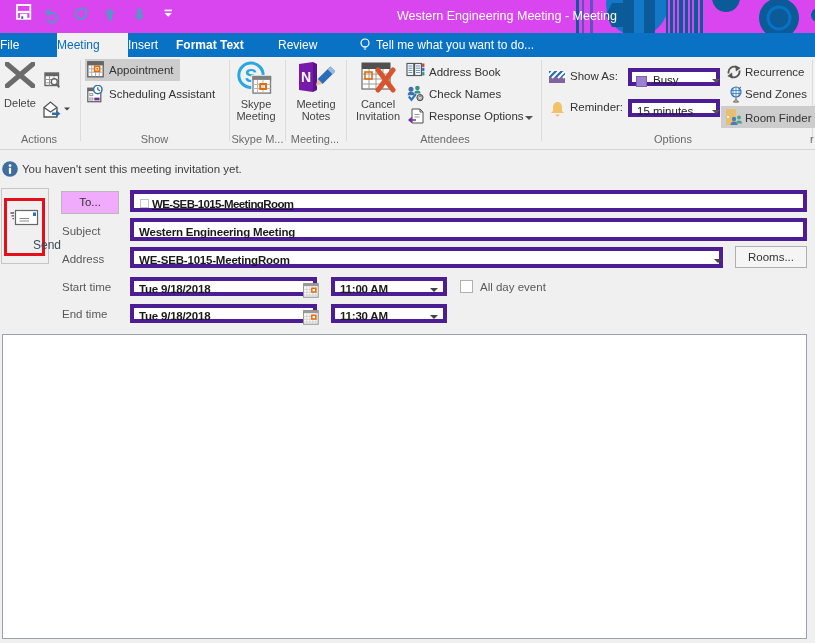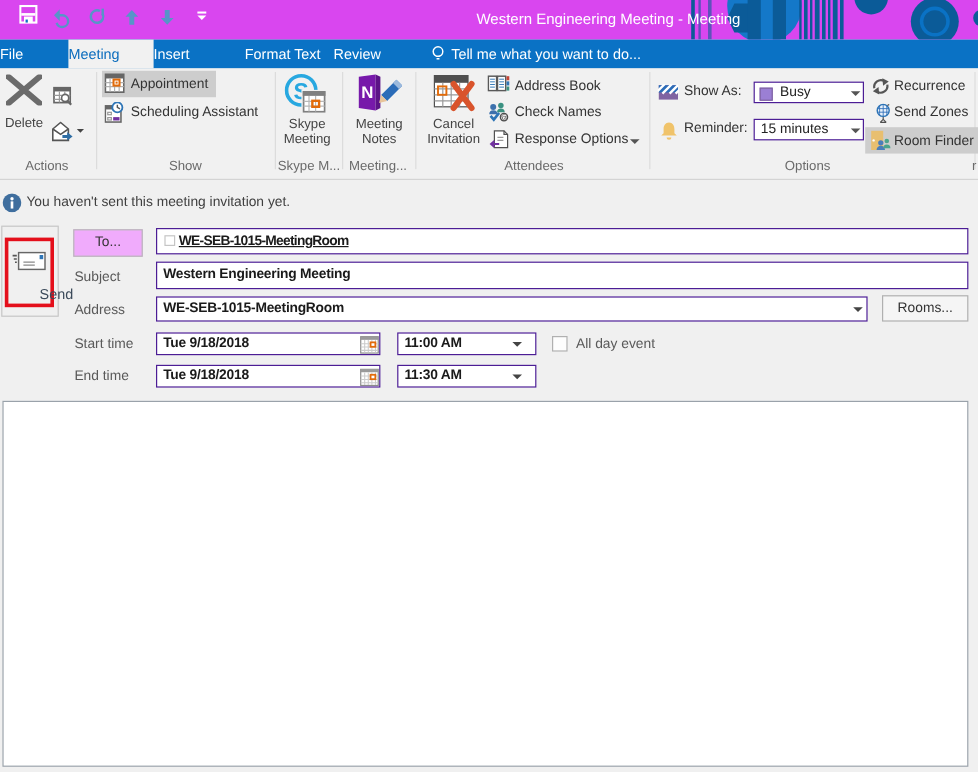--- a/index.html
+++ b/index.html
@@ -7,21 +7,21 @@
   body { font-family:"Liberation Sans", sans-serif; background:#f0f0f0; position:relative; }
   .abs { position:absolute; }
   .titlebar { left:0; top:0; width:815px; height:33px; background:#d946ef; }
   .tabsrow { left:0; top:33px; width:815px; height:24px; background:#0a72c5; }
   .tab { position:absolute; top:0; height:24px; color:#fff; font-size:12px; line-height:24px; text-align:left; }
   .tab.sel { background:#f1f1f1; color:#0a6cbd; }
   .ribbon { left:0; top:57px; width:815px; height:93px; background:#f1f1f1; border-bottom:1px solid #d4d4d4; }
   .gsep { position:absolute; top:3px; width:1px; height:81px; background:#dcdcdc; }
   .glabel { position:absolute; top:76px; height:14px; font-size:11px; color:#6a6a6a; text-align:center; }
   .bigbtn { position:absolute; text-align:center; font-size:11px; color:#444; }
-  .field { position:absolute; background:#fff; border:1px solid #4c1d95; }
+  .field { position:absolute; background:#fff; border:4px solid #4c1d95; }
   .flabel { position:absolute; font-size:11.5px; color:#595959; }
   .fval { font-size:11.5px; font-weight:bold; color:#1a1a1a; letter-spacing:-0.2px; }
   .caret { position:absolute; width:0; height:0; border-left:4px solid transparent; border-right:4px solid transparent; border-top:4px solid #444; }
 </style>
 </head>
 <body>
 
 <div class="abs titlebar">
   <svg class="abs" style="left:0;top:0" width="815" height="33" viewBox="0 0 815 33">
     <g>
@@ -78,21 +78,21 @@
       <path d="M148.5 9 L152.2 12.7 L155.9 9 Z"></path>
     </g>
   </svg>
   <div class="abs" style="left:397px;top:9px;color:#fff;font-size:12.5px;">Western Engineering Meeting - Meeting</div>
 </div>
 
 <div class="abs tabsrow">
   <div class="tab" style="left:0px;width:45px;">File</div>
   <div class="tab sel" style="left:57px;width:71px;">Meeting</div>
   <div class="tab" style="left:128px;width:60px;">Insert</div>
-  <div class="tab" style="left:204px;width:90px;">Format Text</div>
+  <div class="tab" style="left:176px;width:90px;font-weight:bold;">Format Text</div>
   <div class="tab" style="left:278px;width:64px;">Review</div>
   <svg class="abs" style="left:358px;top:4px" width="14" height="16" viewBox="0 0 14 16">
     <g stroke="#fff" stroke-width="1.2" fill="none">
       <circle cx="7" cy="6" r="4"></circle>
       <path d="M5.5 10 h3 M5.8 12 h2.4"></path>
     </g>
   </svg>
   <div class="tab" style="left:376px;width:170px;text-align:left;">Tell me what you want to do...</div>
 </div>
 

